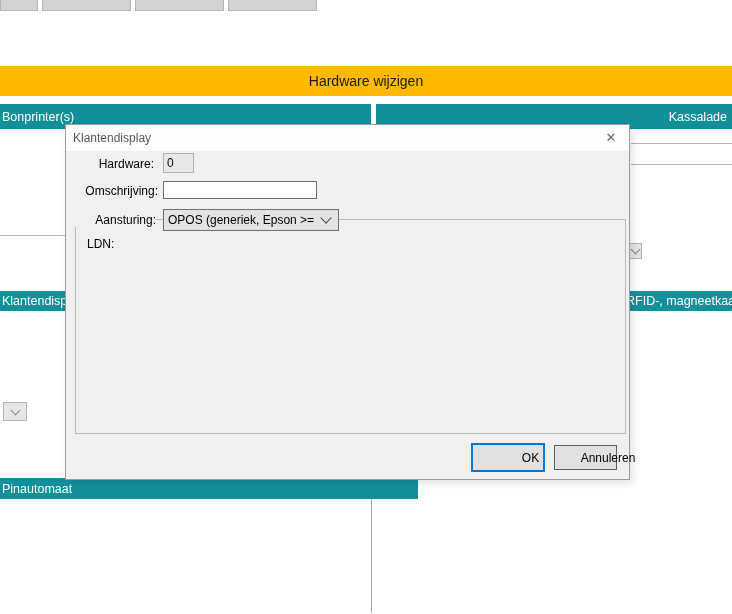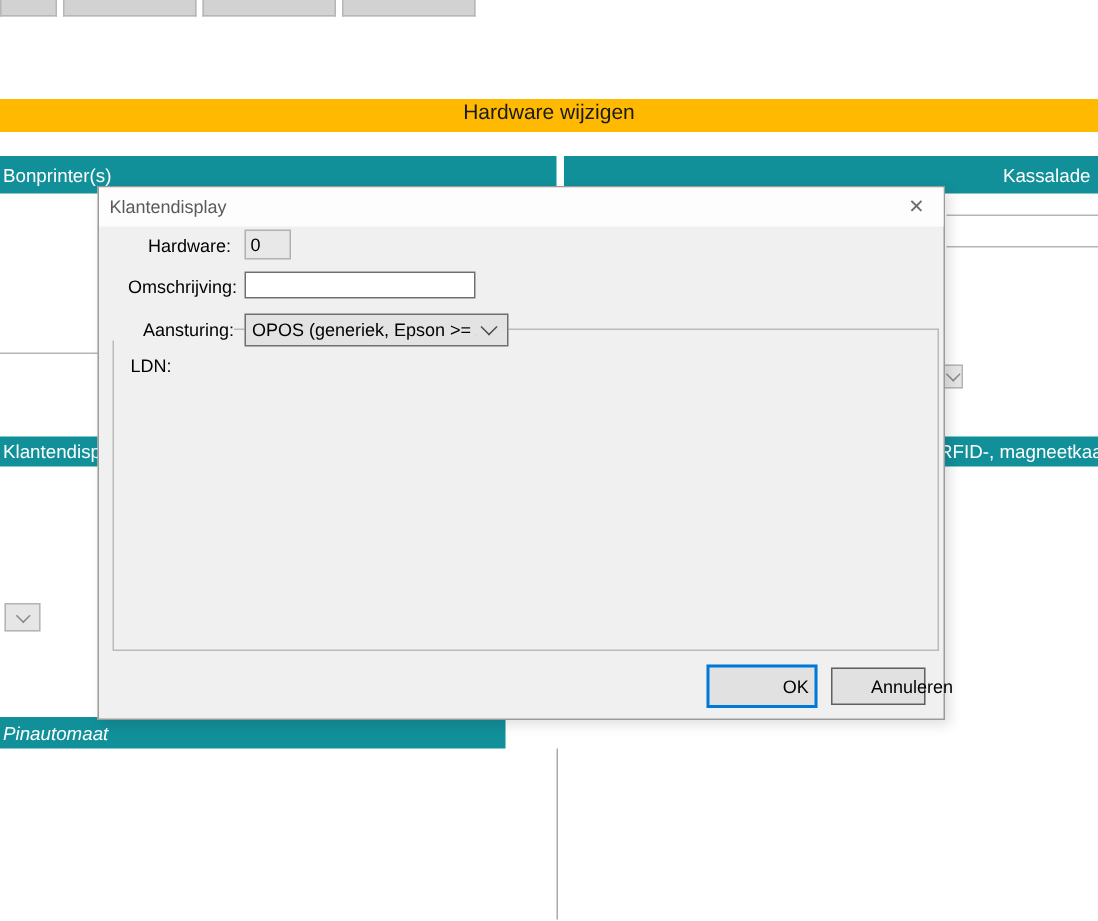--- a/index.html
+++ b/index.html
@@ -7,22 +7,22 @@
     width:732px;height:614px;position:relative;overflow:hidden;
     background:#ffffff;
     font-family:"Liberation Sans","DejaVu Sans",sans-serif;
     font-size:12px;color:#000;
   }
   .abs{position:absolute;}
   
   .toolbtn{position:absolute;top:0;height:11px;background:#d2d2d2;
     border:1px solid #b6b6b6;border-top:none;box-sizing:border-box;}
   
-  .banner{left:0;top:66px;width:732px;height:22px;background:#ffb900;
-    display:flex;justify-content:center;
+  .banner{left:0;top:66px;width:732px;height:30px;background:#ffb900;
+    display:flex;align-items:center;justify-content:center;
     font-size:14px;color:#1a1a1a;}
   
   .teal{background:#12909a;color:#fff;font-size:12.5px;
     display:flex;align-items:center;overflow:hidden;white-space:nowrap;}
   .teal .pad{padding-left:2px;}
   
   .hline{height:1px;background:#b5b5b5;}
   .vline{width:1px;background:#a9a9a9;}
   
   .dialog{left:65px;top:124px;width:565px;height:356px;background:#f0f0f0;
@@ -80,21 +80,21 @@
   <span class="chev"></span>
 </div>
 
 <div class="abs teal" style="left:0;top:291px;width:371px;height:20px;">
   <span class="pad">Klantendisplay</span>
 </div>
 <div class="abs teal" style="left:376px;top:291px;width:356px;height:20px;position:absolute;">
   <span style="position:absolute;left:250px;">RFID-, magneetkaa</span>
 </div>
 
-<div class="abs teal" style="left:0;top:478px;width:337px;height:21px;font-style:italic;">
+<div class="abs teal" style="left:0;top:478px;width:418px;height:21px;">
   <span class="pad">Pinautomaat</span>
 </div>
 
 <div class="abs vline" style="left:371px;top:499px;height:114px;"></div>
 
 <div class="mini-combo" style="left:3px;top:402px;width:24px;height:19px;">
   <span class="chev"></span>
 </div>
 
 <div class="abs dialog">

